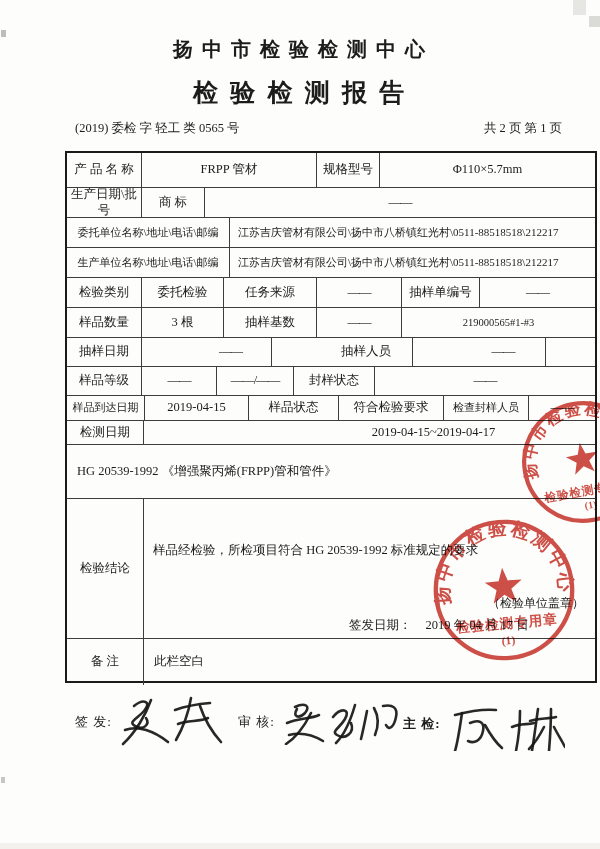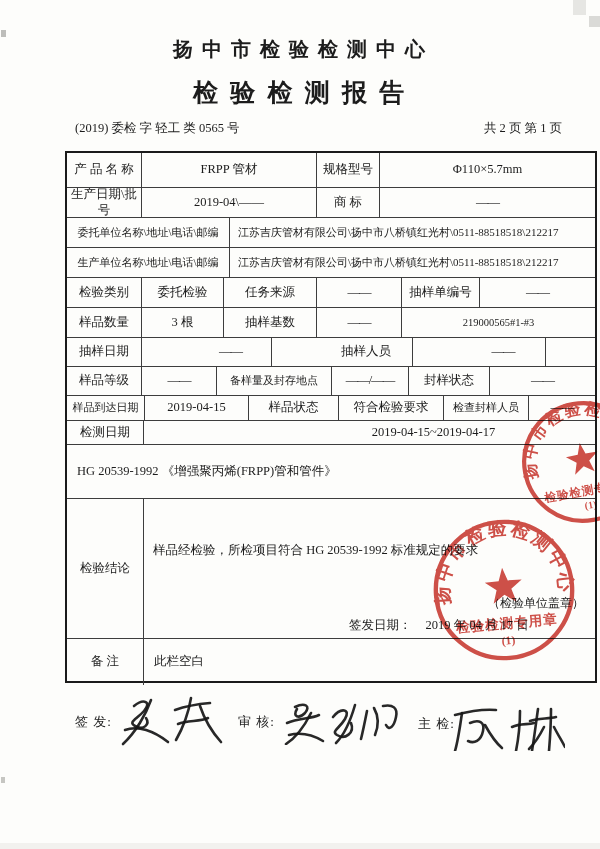--- a/index.html
+++ b/index.html
@@ -70,21 +70,20 @@
 
     <div class="trow" style="height:35px;">
       <div class="cell" style="flex:0 0 75px;">产 品 名 称</div>
       <div class="cell" style="flex:0 0 175px;">FRPP 管材</div>
       <div class="cell" style="flex:0 0 63px;">规格型号</div>
       <div class="cell" style="flex:1 1 auto;">Φ110×5.7mm</div>
     </div>
 
     <div class="trow" style="height:30px;">
       <div class="cell" style="flex:0 0 75px;">生产日期\批号</div>
-      <div class="cell" style="flex:0 0 175px;">2019-04\——</div>
       <div class="cell" style="flex:0 0 63px;">商    标</div>
       <div class="cell dash" style="flex:1 1 auto;">——</div>
     </div>
 
     <div class="trow" style="height:30px;">
       <div class="cell small" style="flex:0 0 163px;">委托单位名称\地址\电话\邮编</div>
       <div class="cell small left" style="flex:1 1 auto;padding-left:8px;">江苏吉庆管材有限公司\扬中市八桥镇红光村\0511-88518518\212217</div>
     </div>
 
     <div class="trow" style="height:30px;">
@@ -114,21 +113,20 @@
       <div class="cell dash" style="flex:0 0 82px;">——</div>
       <div class="cell" style="flex:0 0 93px;">抽样人员</div>
       <div class="cell dash" style="flex:0 0 85px;">——</div>
       <div class="cell" style="flex:0 0 78px;">抽样地点</div>
       <div class="cell dash" style="flex:1 1 auto;">——</div>
     </div>
 
     <div class="trow" style="height:29px;">
       <div class="cell" style="flex:0 0 75px;">样品等级</div>
       <div class="cell dash" style="flex:0 0 75px;">——</div>
-      <div class="cell small" style="flex:0 0 115px;">备样量及封存地点</div>
       <div class="cell dash" style="flex:0 0 77px;">——/——</div>
       <div class="cell" style="flex:0 0 81px;">封样状态</div>
       <div class="cell dash" style="flex:1 1 auto;">——</div>
     </div>
 
     <div class="trow" style="height:25px;">
       <div class="cell small" style="flex:0 0 78px;">样品到达日期</div>
       <div class="cell" style="flex:0 0 104px;">2019-04-15</div>
       <div class="cell" style="flex:0 0 90px;">样品状态</div>
       <div class="cell" style="flex:0 0 105px;">符合检验要求</div>
@@ -177,21 +175,21 @@
       <path d="M12,10 C22,5 28,9 22,16 C16,22 9,20 14,12"></path>
       <path d="M4,26 C16,21 28,22 36,18"></path>
       <path d="M28,16 C22,28 14,40 3,47"></path>
       <path d="M6,38 C18,35 30,38 40,44"></path>
       <path d="M50,20 C58,10 68,12 62,22 C56,32 48,34 54,38 C62,43 72,36 68,26"></path>
       <path d="M72,8 C68,22 61,38 53,46"></path>
       <path d="M84,14 C82,24 80,34 78,42"></path>
       <path d="M91,11 C95,18 96,28 92,38"></path>
       <path d="M100,9 C110,7 115,11 113,20 C111,30 106,34 103,28"></path>
     </svg>
-    <span class="sig-label" style="left:418px;top:27px;">主 检:</span>
+    <span class="sig-label" style="left:403px;top:27px;font-weight:bold;">主 检:</span>
     <svg class="sig-svg" style="left:450px;top:13px;" width="115" height="50" viewBox="0 0 115 50" title="顾琳">
       <path d="M5,14 C20,10 34,8 46,9"></path>
       <path d="M12,12 C10,26 8,40 5,50"></path>
       <path d="M20,22 C29,18 35,21 33,30 C31,40 24,43 18,40"></path>
       <path d="M35,24 C40,33 45,41 52,47"></path>
       <path d="M62,26 C70,22 78,24 84,22"></path>
       <path d="M70,10 C70,24 68,40 66,50"></path>
       <path d="M88,8 C86,22 84,38 82,50"></path>
       <path d="M80,20 C88,17 98,18 106,16"></path>
       <path d="M101,8 C101,22 100,38 99,50"></path>

